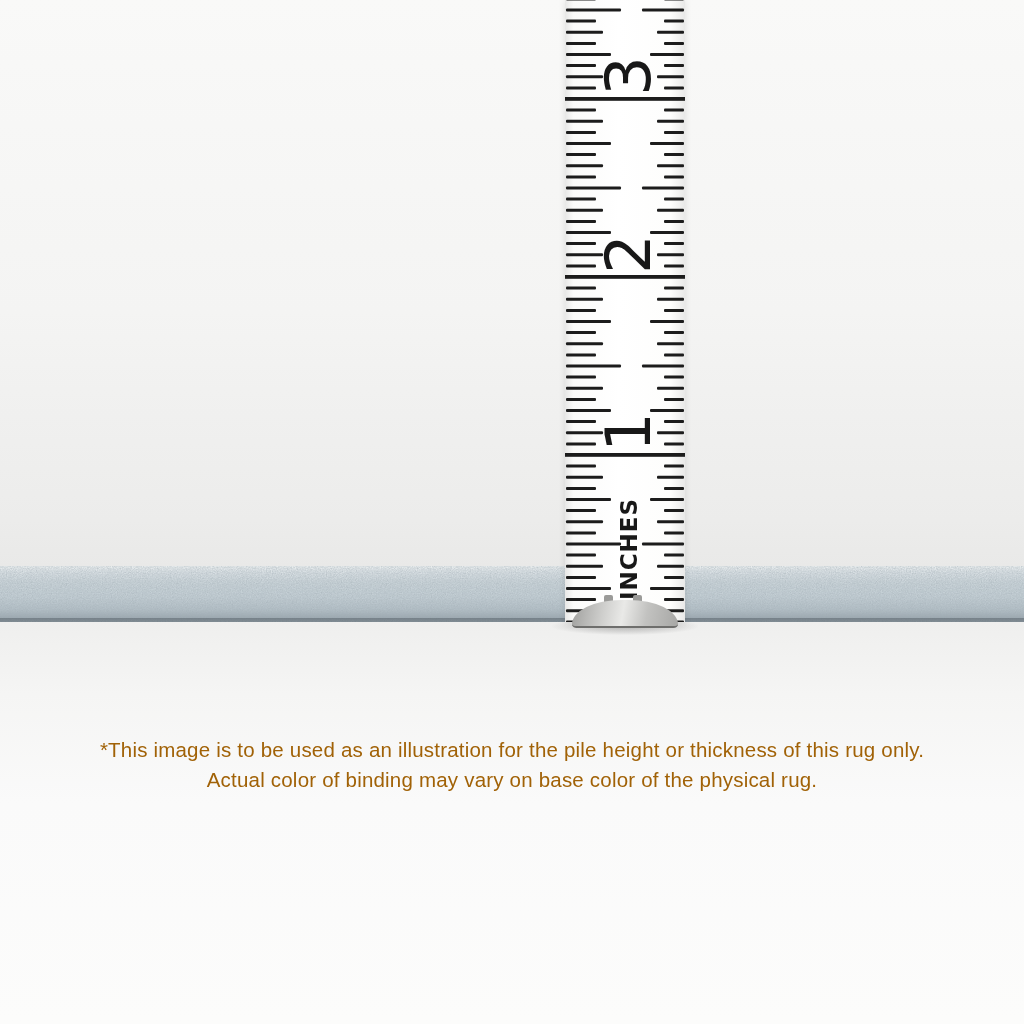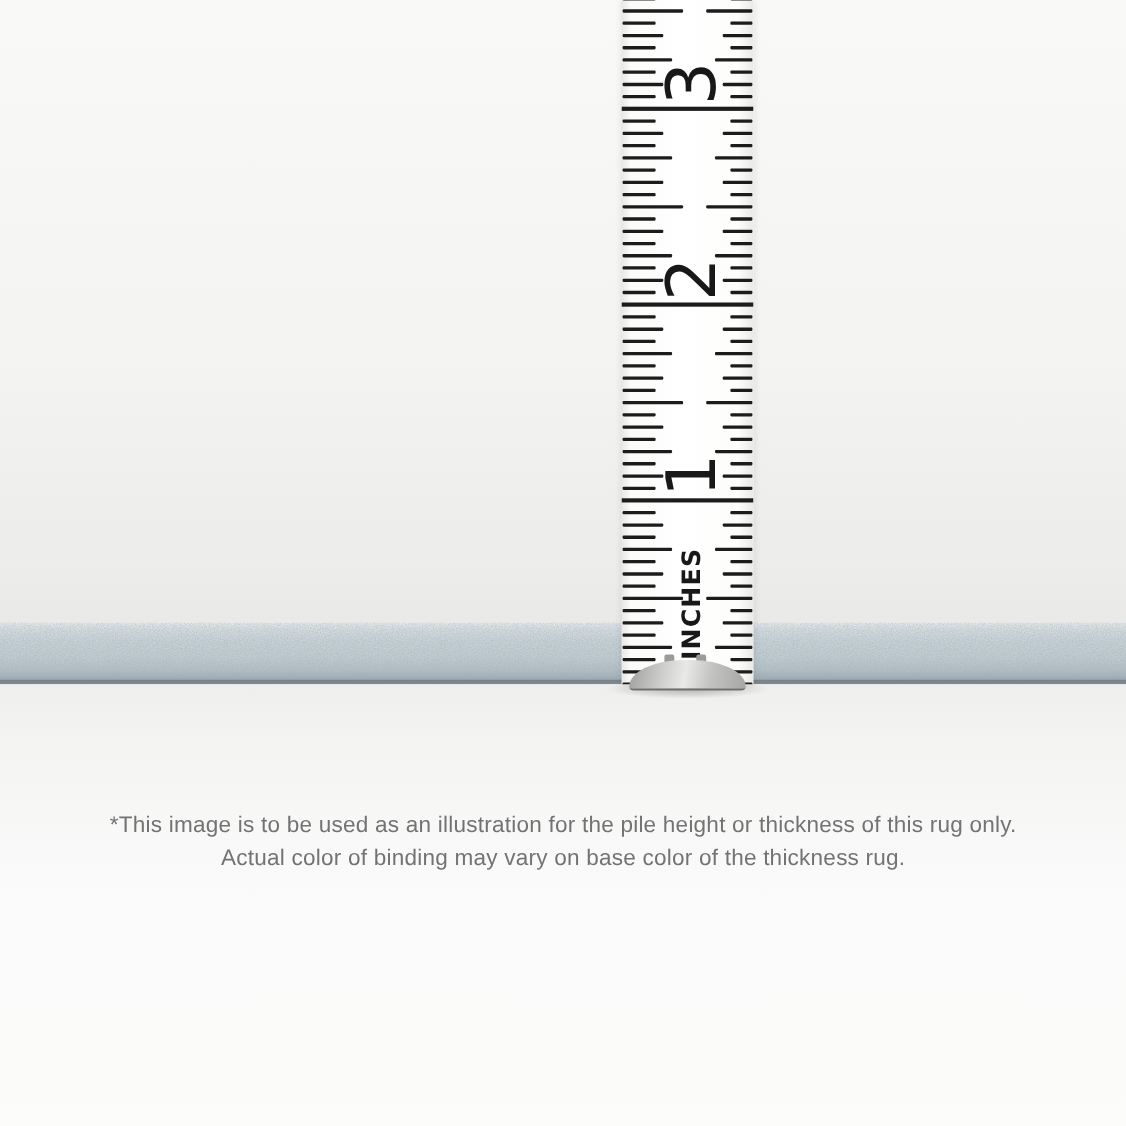--- a/index.html
+++ b/index.html
@@ -36,21 +36,21 @@
   .tip-prong.p1{left:604px;} .tip-prong.p2{left:633px;}
   .tape-tip{position:absolute;left:572px;top:600px;width:106px;height:28px;z-index:7;
         background:linear-gradient(100deg,#9f9f9d 0%,#cfcfcd 30%,#e9e9e7 48%,#c2c2c0 70%,#a7a7a5 100%);
         border-radius:53px 53px 5px 5px / 26px 26px 4px 4px;
         border-bottom:2px solid #6e6e6c;box-sizing:border-box;}
   .tip-shadow{position:absolute;left:552px;top:619px;width:146px;height:16px;z-index:4;
         background:radial-gradient(ellipse at 50% 45%,rgba(40,40,40,.30) 0%,rgba(40,40,40,.12) 45%,rgba(40,40,40,0) 72%);}
 
   
   .disclaimer{position:absolute;left:0;top:735px;width:1024px;text-align:center;z-index:10;
-        color:#737373;font-size:20.5px;font-weight:500;line-height:30px;letter-spacing:.2px;}
+        color:#a16207;font-size:20.5px;font-weight:500;line-height:30px;letter-spacing:.2px;}
 </style>
 </head>
 <body>
 
 <div class="scene">
 
   <div class="wall"></div>
 
   <div class="rug">
     <svg xmlns="http://www.w3.org/2000/svg">
@@ -188,16 +188,16 @@
       </div>
     <div class="unit-label">INCHES</div>
   </div>
 
   <div class="tip-prong p1"></div>
   <div class="tip-prong p2"></div>
   <div class="tape-tip"></div>
 
   <div class="disclaimer">
     <div>*This image is to be used as an illustration for the pile height or thickness of this rug only.</div>
-    <div>Actual color of binding may vary on base color of the thickness rug.</div>
+    <div>Actual color of binding may vary on base color of the physical rug.</div>
   </div>
 
 </div>
 
 </body></html>

